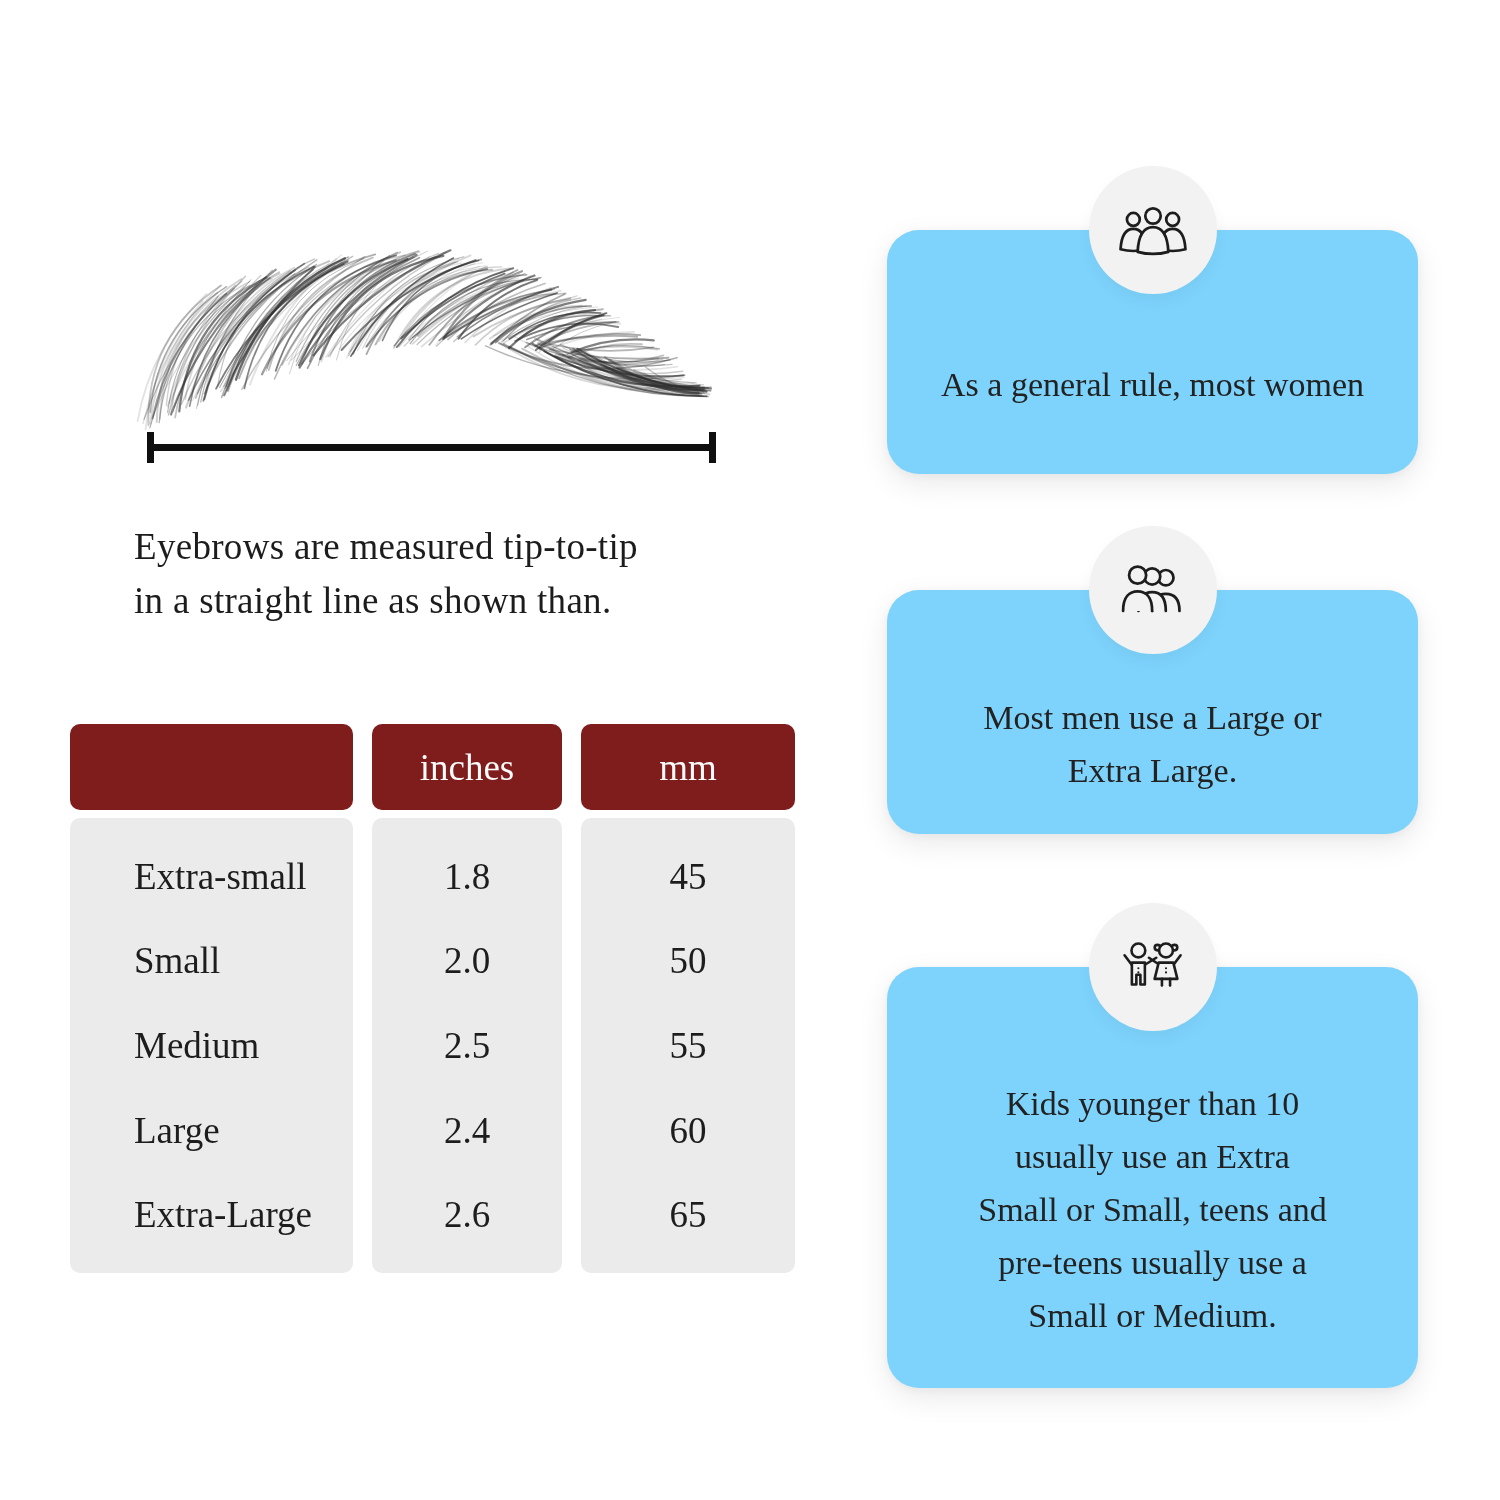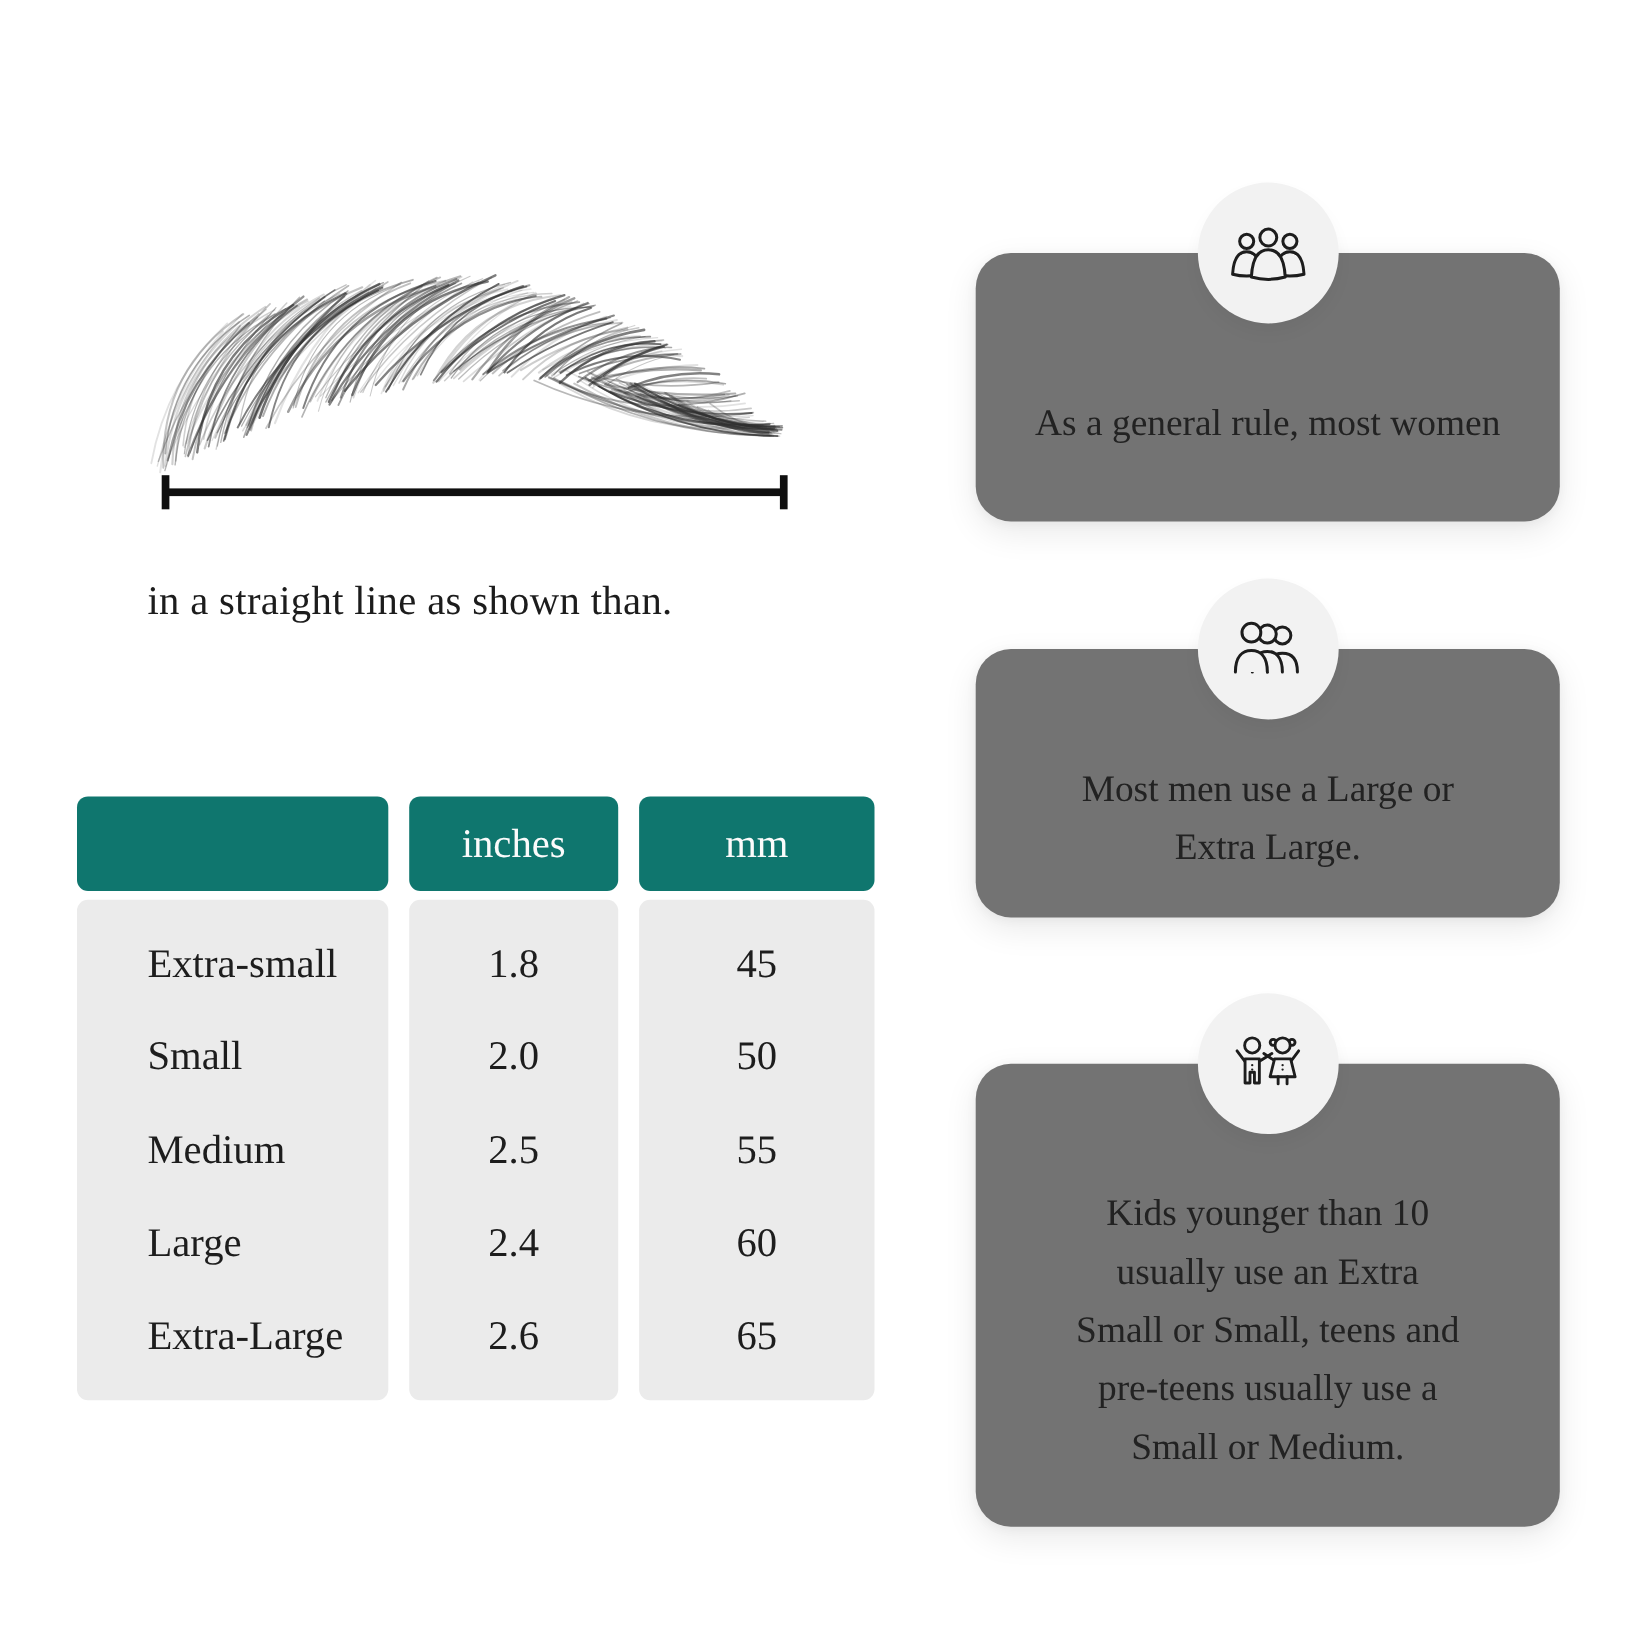--- a/index.html
+++ b/index.html
@@ -19,31 +19,31 @@
   }
   .measure-line::before { left:-3px; }
   .measure-line::after  { right:-3px; }
 
   .caption { position:absolute; left:134px; top:520px; font-size:37px; line-height:54px;
              letter-spacing:.3px; white-space:nowrap; color:#1c1c1c; }
 
   
   .size-table { position:absolute; left:70px; top:724px; width:725px; }
   .thead { display:flex; justify-content:space-between; height:86px; }
-  .th { background:#0f766e; color:#fbfbfb; border-radius:10px; display:flex;
+  .th { background:#7f1d1d; color:#fbfbfb; border-radius:10px; display:flex;
         align-items:center; justify-content:center; font-size:37px; }
   .cw1 { width:283px; } .cw2 { width:190px; } .cw3 { width:214px; }
   .tbody { display:flex; justify-content:space-between; margin-top:8px; height:455px; }
   .tcol { background:#ebebeb; border-radius:10px; display:flex; flex-direction:column;
           padding:16px 0 16px 0; font-size:37px; }
   .tcell { flex:1; display:flex; align-items:center; justify-content:center; }
   .tcol-label .tcell { justify-content:flex-start; padding-left:64px; }
 
   
-  .card { position:absolute; left:887px; width:531px; background:#737373; border-radius:32px;
+  .card { position:absolute; left:887px; width:531px; background:#7dd3fc; border-radius:32px;
           box-shadow:0 10px 30px rgba(0,0,0,.085), 0 2px 10px rgba(0,0,0,.045);
           display:flex; flex-direction:column; align-items:center; justify-content:center;
           padding-top:64px; }
   .card-women { top:230px; height:244px; }
   .card-men   { top:590px; height:244px; }
   .card-kids  { top:967px; height:421px;justify-content:center; }
   .card-text  { font-size:34px; line-height:53px; text-align:center; white-space:nowrap; color:#222; }
 
   .icon-circle { position:absolute; left:50%; top:-64px; transform:translateX(-50%);
                  width:128px; height:128px; border-radius:50%; background:#f2f2f2;
@@ -290,20 +290,21 @@
         <path d="M 410.2,111.1 Q 459.2,85.9 513.2,97.0" fill="none" stroke="#2f2f2f" stroke-width="1.85" stroke-opacity="0.59" stroke-linecap="round"></path>
         <path d="M 119.2,165.3 Q 150.4,91.1 209.8,36.9" fill="none" stroke="#2f2f2f" stroke-width="2.03" stroke-opacity="0.59" stroke-linecap="round"></path>
         <path d="M 427.4,113.6 Q 503.5,163.4 594.2,155.9" fill="none" stroke="#2f2f2f" stroke-width="1.96" stroke-opacity="0.60" stroke-linecap="round"></path>
         <path d="M 404.5,109.1 Q 445.1,78.8 495.6,82.9" fill="none" stroke="#2f2f2f" stroke-width="1.55" stroke-opacity="0.68" stroke-linecap="round"></path>
       </g>
   </svg>
 
   <div class="measure-line"></div>
 
   <div class="caption">
+    <div>Eyebrows are measured tip-to-tip</div>
     <div>in a straight line as shown than.</div>
   </div>
 
   <div class="size-table">
     <div class="thead">
       <div class="th cw1"></div>
       <div class="th cw2">inches</div>
       <div class="th cw3">mm</div>
     </div>
     <div class="tbody">

